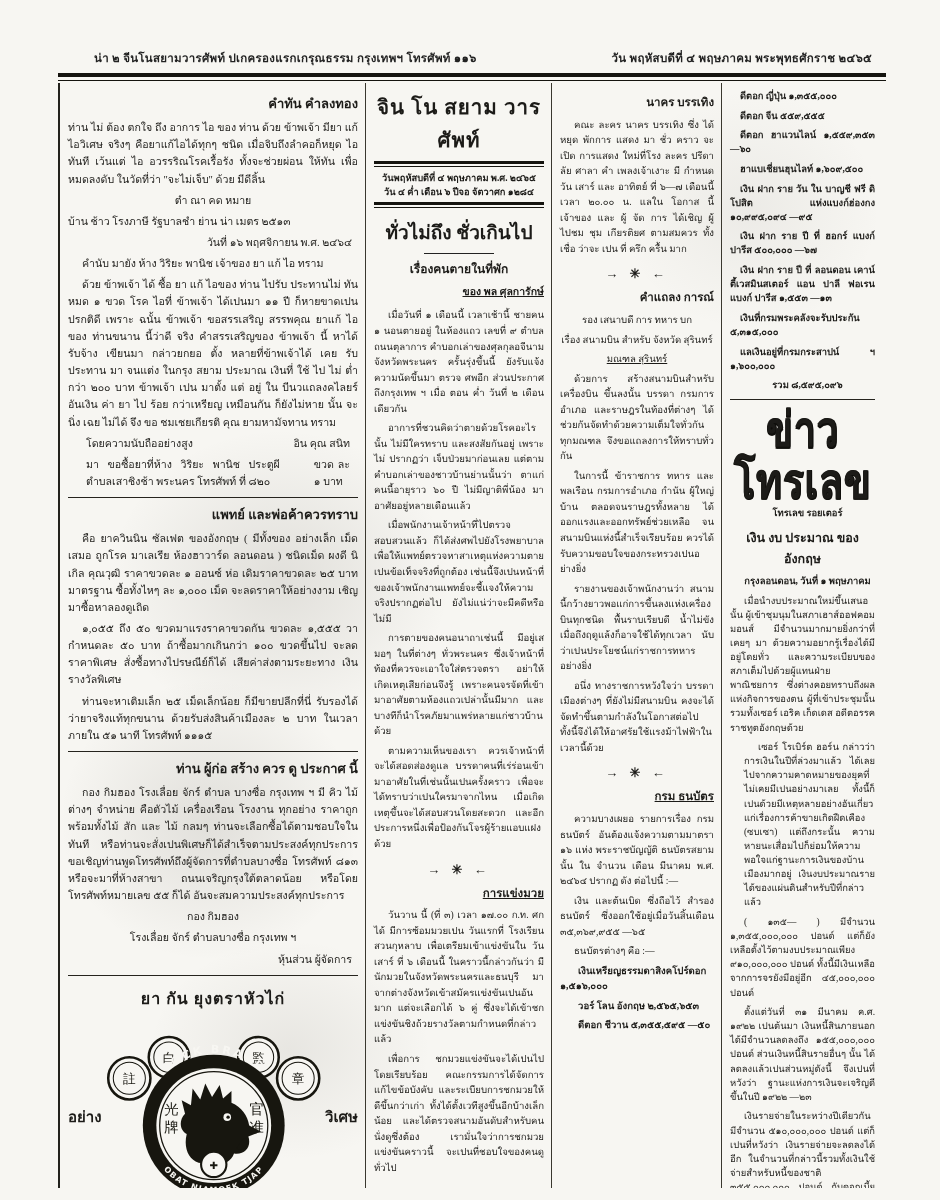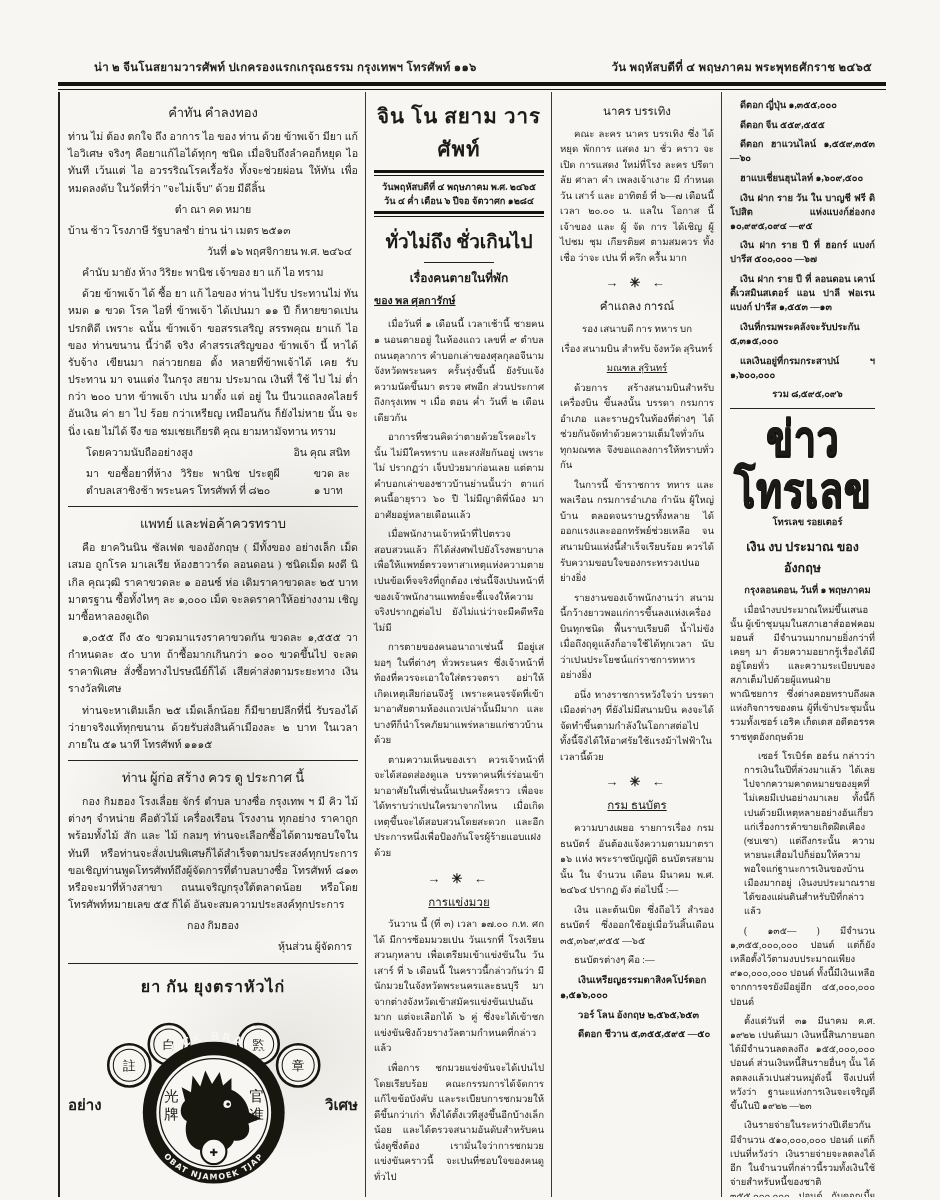--- a/index.html
+++ b/index.html
@@ -11,50 +11,50 @@
     -webkit-font-smoothing:antialiased;
   }
   
   .smudge{position:absolute;border-radius:50%;pointer-events:none;
     background:radial-gradient(closest-side,rgba(90,85,75,.14),rgba(90,85,75,0));}
   .sm1{width:340px;height:300px;left:110px;top:430px;}
   .sm2{width:300px;height:280px;left:60px;top:680px;}
   .sm3{width:260px;height:240px;left:620px;top:90px;opacity:.5}
   .sm4{width:280px;height:220px;left:150px;top:940px;opacity:.7}
 
-  .sheet{position:absolute;left:58px;top:58px;width:828px;}
+  .sheet{position:absolute;left:58px;top:49px;width:828px;}
   .pg-head{display:flex;justify-content:space-between;font-size:11.5px;
     padding:0 14px 6px 36px;letter-spacing:.3px;font-weight:bold;color:#222;}
   .rule-double{border-top:4px solid #15140f;border-bottom:1px solid #15140f;height:3px;margin-bottom:2px;}
 
   .cols{display:grid;grid-template-columns:306px 186px 170px 160px;
     border-left:2px solid #23221d;height:1105px;overflow:hidden;}
   .col{border-right:1px solid #3a382f;padding:6px 7px 4px 8px;overflow:hidden;
     font-size:9.6px;line-height:1.62;text-align:justify;}
   .col:last-child{border-right:none;}
   .col1{font-size:10.6px;}
   p{margin:0 0 4px 0;text-indent:14px;}
   .noind{text-indent:0;}
-  .hd{font-weight:normal;text-align:center;text-indent:0;margin:4px 0 5px;}
+  .hd{font-weight:bold;text-align:right;text-indent:0;margin:4px 0 5px;}
   .hd-lg{font-size:13px;}
   .hd-md{font-size:11.5px;}
   .u{text-decoration:underline;}
   hr.sep{border:none;border-top:1.5px solid #26241e;margin:7px 0 6px;}
   .sign-row{display:flex;justify-content:space-between;text-indent:0;margin:2px 8px 4px 18px;gap:34px;}
   .cline{text-align:center;text-indent:0;}
   .rline{text-align:right;text-indent:0;padding-right:6px;}
 
   
   .masthead{font-size:20.5px;font-weight:bold;text-align:center;letter-spacing:1px;margin:2px 0 4px;}
   .mast-rule{border-top:3px solid #15140f;border-bottom:1px solid #15140f;height:2px;margin:2px 0 5px;}
   .dateline{text-align:center;font-size:9.3px;font-weight:bold;line-height:1.5;margin:0;text-indent:0;}
   .headline{font-size:19px;font-weight:bold;text-align:center;margin:10px 0 2px;text-indent:0;}
   .head-dash{width:70px;border-top:1.5px solid #222;margin:4px auto 6px;}
   .subhead{font-size:12px;font-weight:bold;text-align:center;text-indent:0;margin:4px 0;}
-  .byline{font-size:10.5px;font-weight:bold;text-align:left;text-indent:0;
+  .byline{font-size:10.5px;font-weight:bold;text-align:right;text-indent:0;
     text-decoration:underline;margin:2px 0 7px;}
   .ornament{text-align:center;font-size:13px;font-weight:bold;letter-spacing:4px;
     margin:7px 0 3px;text-indent:0;}
 
   
   .fin p{margin:0 0 5.5px;text-indent:10px;font-weight:bold;font-size:9.4px;line-height:1.5;}
   .total{text-align:center;font-weight:bold;margin:3px 0 6px;text-indent:0;}
   .tele{
     font-size:39px;font-weight:900;text-align:center;line-height:1.05;
     transform:scaleY(1.25);transform-origin:center;
@@ -119,20 +119,21 @@
         </div>
 
       <hr class="sep">
 
       <div class="hd hd-lg">ท่าน ผู้ก่อ สร้าง ควร ดู ประกาศ นี้</div>
       <div>
 
       <p>กอง กิมฮอง โรงเลื่อย จักร์ ตำบล บางซื่อ กรุงเทพ ฯ   มี คิว ไม้ ต่างๆ จำหน่าย   คือตัวไม้ เครื่องเรือน โรงงาน ทุกอย่าง ราคาถูก พร้อมทั้งไม้ สัก และ ไม้ กลมๆ   ท่านจะเลือกซื้อได้ตามชอบใจในทันที   หรือท่านจะสั่งเปนพิเศษก็ได้สำเร็จตามประสงค์ทุกประการ   ขอเชิญท่านพูดโทรศัพท์ถึงผู้จัดการที่ตำบลบางซื่อ โทรศัพท์ ๘๑๓   หรือจะมาที่ห้างสาขา ถนนเจริญกรุงใต้ตลาดน้อย   หรือโดยโทรศัพท์หมายเลข ๕๕ ก็ได้   อันจะสมความประสงค์ทุกประการ</p>
         </div>
       <p class="cline">กอง กิมฮอง</p>
+      <p class="cline">โรงเลื่อย จักร์ ตำบลบางซื่อ  กรุงเทพ ฯ</p>
       <p class="rline">หุ้นส่วน ผู้จัดการ</p>
 
       <hr class="sep">
 
       <div class="mosq-hd">ยา กัน ยุงตราหัวไก่</div>
 
       <div class="logo-wrap">
         <span class="side-word side-left">อย่าง</span>
         <svg width="258" height="208" viewBox="0 0 260 210" aria-hidden="true">
 

